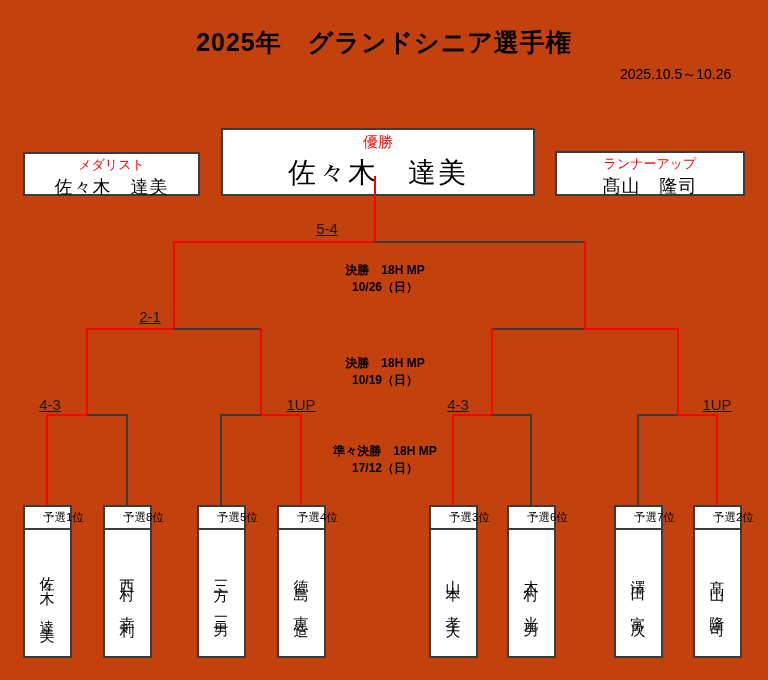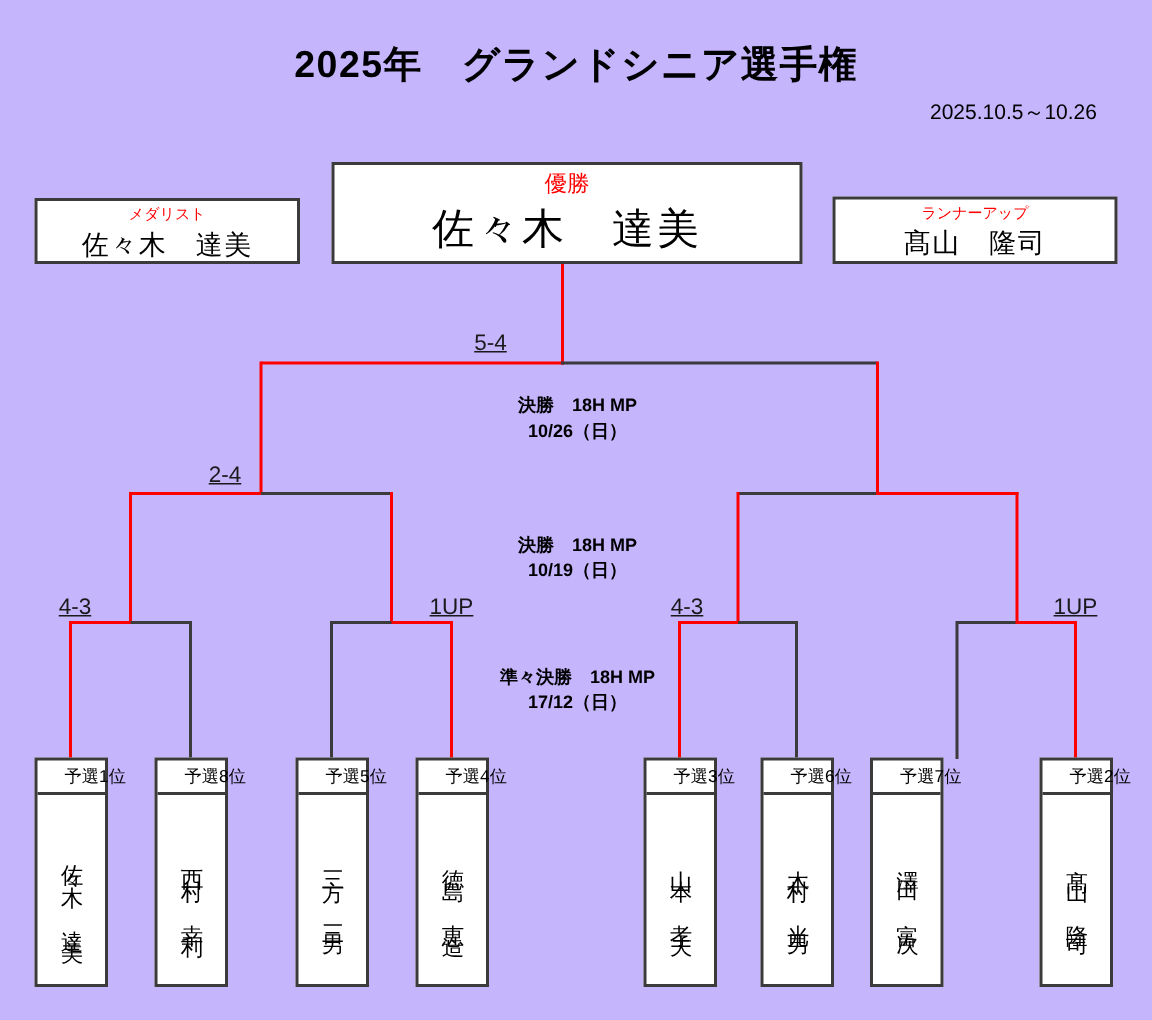--- a/index.html
+++ b/index.html
@@ -2,35 +2,35 @@
 <html style="--red: #ff0000; --line: #3b3b3b;"><head>
 <meta charset="utf-8">
 <style>
   :root{
     --red:#ff0000;
     --line:#3b3b3b;
     --text:#000000;
   }
   html,body{margin:0;padding:0;background:#ffffff;}
   body{font-family:"Liberation Sans","DejaVu Sans",sans-serif;color:var(--text);}
-  #screen{position:relative;width:768px;height:680px;background:#c4b5fd;overflow:hidden;}
+  #screen{position:relative;width:768px;height:680px;background:#c2410c;overflow:hidden;}
 
   .title{position:absolute;left:0;top:26px;width:768px;text-align:center;
          font-size:25px;font-weight:bold;letter-spacing:1px;}
   .daterange{position:absolute;left:620px;top:66px;font-size:14px;}
 
   .topbox{position:absolute;border:2px solid var(--line);background:#fff;
-          display:flex;flex-direction:column;align-items:center;box-sizing:border-box;}
+          display:flex;flex-direction:column;align-items:center;box-sizing:border-box;margin-top:20px;}
   .topbox .lbl{color:var(--red);}
   .champion{left:221px;top:108px;width:314px;height:68px;}
   .champion .lbl{font-size:15px;margin-top:3px;}
   .champion .nm{font-size:28px;letter-spacing:2px;margin-top:2px;}
   .medalist{left:23px;top:132px;width:177px;height:44px;}
   .runnerup{left:555px;top:131px;width:190px;height:45px;}
-  .medalist .lbl,.runnerup .lbl{font-size:10px;margin-top:2px;text-align:center;}
+  .medalist .lbl,.runnerup .lbl{font-size:13px;margin-top:2px;text-align:center;}
   .medalist .nm,.runnerup .nm{font-size:18px;letter-spacing:1px;margin-top:1px;}
 
   .ln{position:absolute;}
   .h{height:2px;}
   .v{width:2px;}
   .red{background:var(--red);}
   .dk{background:var(--line);}
 
   .score{position:absolute;width:60px;text-align:center;font-size:15px;color:#1a1a1a;text-decoration:underline;}
 
@@ -94,21 +94,21 @@
   <div class="ln v red" style="left:46px;top:414px;height:92px;"></div>
   <div class="ln v dk" style="left:126px;top:414px;height:92px;"></div>
   <div class="ln v dk" style="left:220px;top:414px;height:92px;"></div>
   <div class="ln v red" style="left:300px;top:414px;height:92px;"></div>
   <div class="ln v red" style="left:452px;top:414px;height:92px;"></div>
   <div class="ln v dk" style="left:530px;top:414px;height:92px;"></div>
   <div class="ln v dk" style="left:637px;top:414px;height:92px;"></div>
   <div class="ln v red" style="left:716px;top:414px;height:92px;"></div>
 
   <div class="score" style="left:297px;top:220px;">5-4</div>
-  <div class="score" style="left:120px;top:308px;">2-4</div>
+  <div class="score" style="left:120px;top:308px;">2-1</div>
   <div class="score" style="left:20px;top:396px;">4-3</div>
   <div class="score" style="left:271px;top:396px;">1UP</div>
   <div class="score" style="left:428px;top:396px;">4-3</div>
   <div class="score" style="left:687px;top:396px;">1UP</div>
 
   <div class="roundlbl" style="top:262px;">
     <div>決勝　18H MP</div>
     <div>10/26（日）</div>
   </div>
   <div class="roundlbl" style="top:355px;">
@@ -149,21 +149,21 @@
     <div class="namewrap">
       <span class="pname">山本　孝夫</span>
     </div>
   </div>
   <div class="pbox" style="left:507px;">
     <div class="seed">予選6位</div>
     <div class="namewrap">
       <span class="pname">木村　光男</span>
     </div>
   </div>
-  <div class="pbox" style="left:580px;">
+  <div class="pbox" style="left:614px;">
     <div class="seed">予選7位</div>
     <div class="namewrap">
       <span class="pname">澤田　富次</span>
     </div>
   </div>
   <div class="pbox" style="left:693px;">
     <div class="seed">予選2位</div>
     <div class="namewrap">
       <span class="pname">髙山　隆司</span>
     </div>

